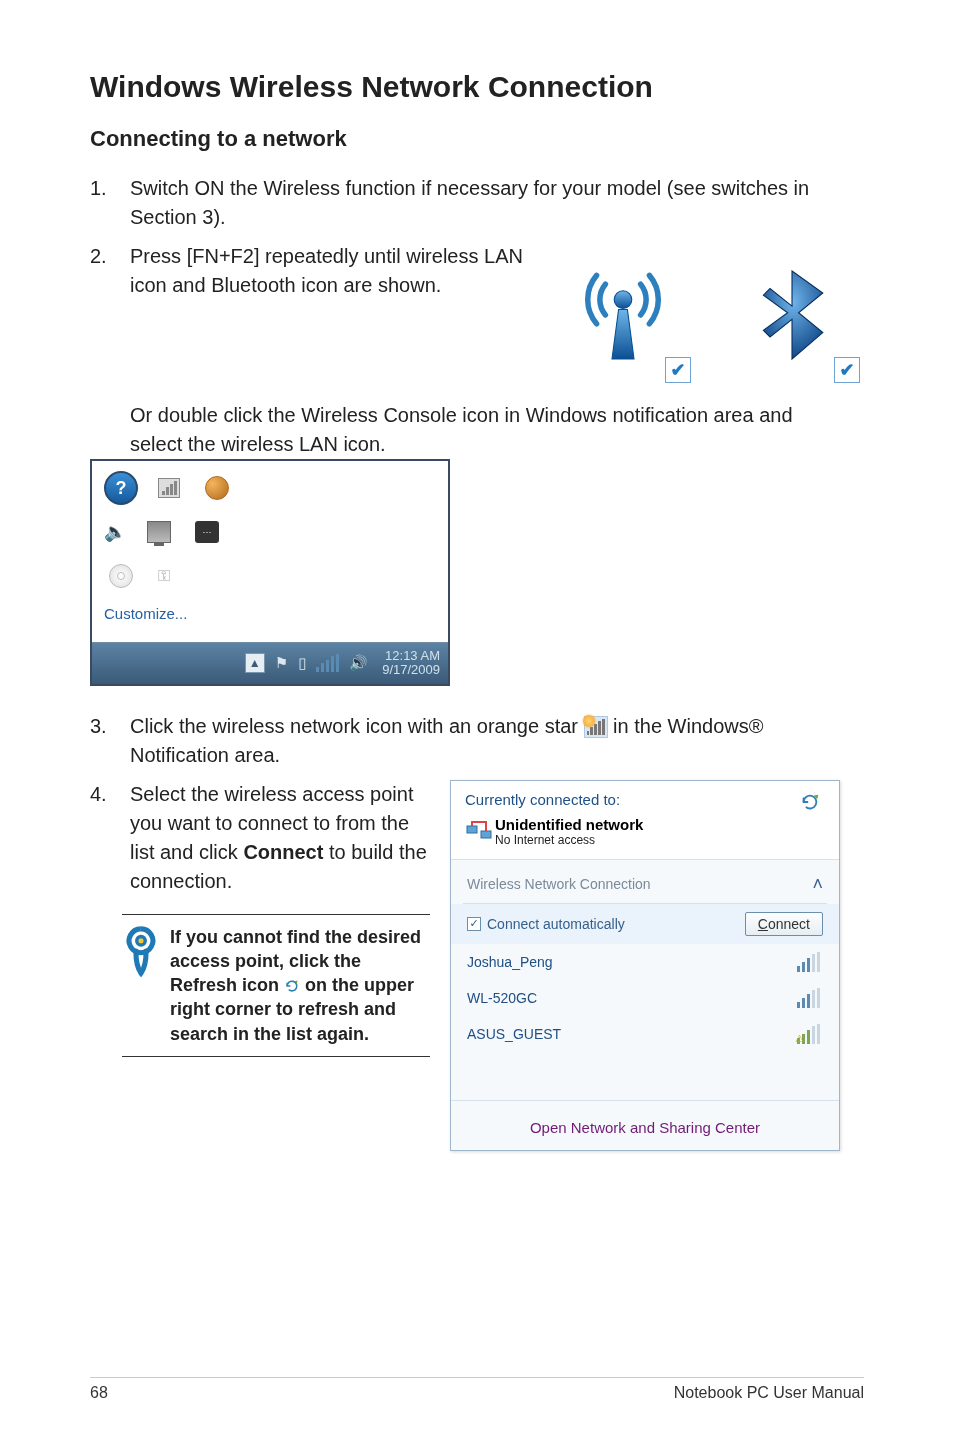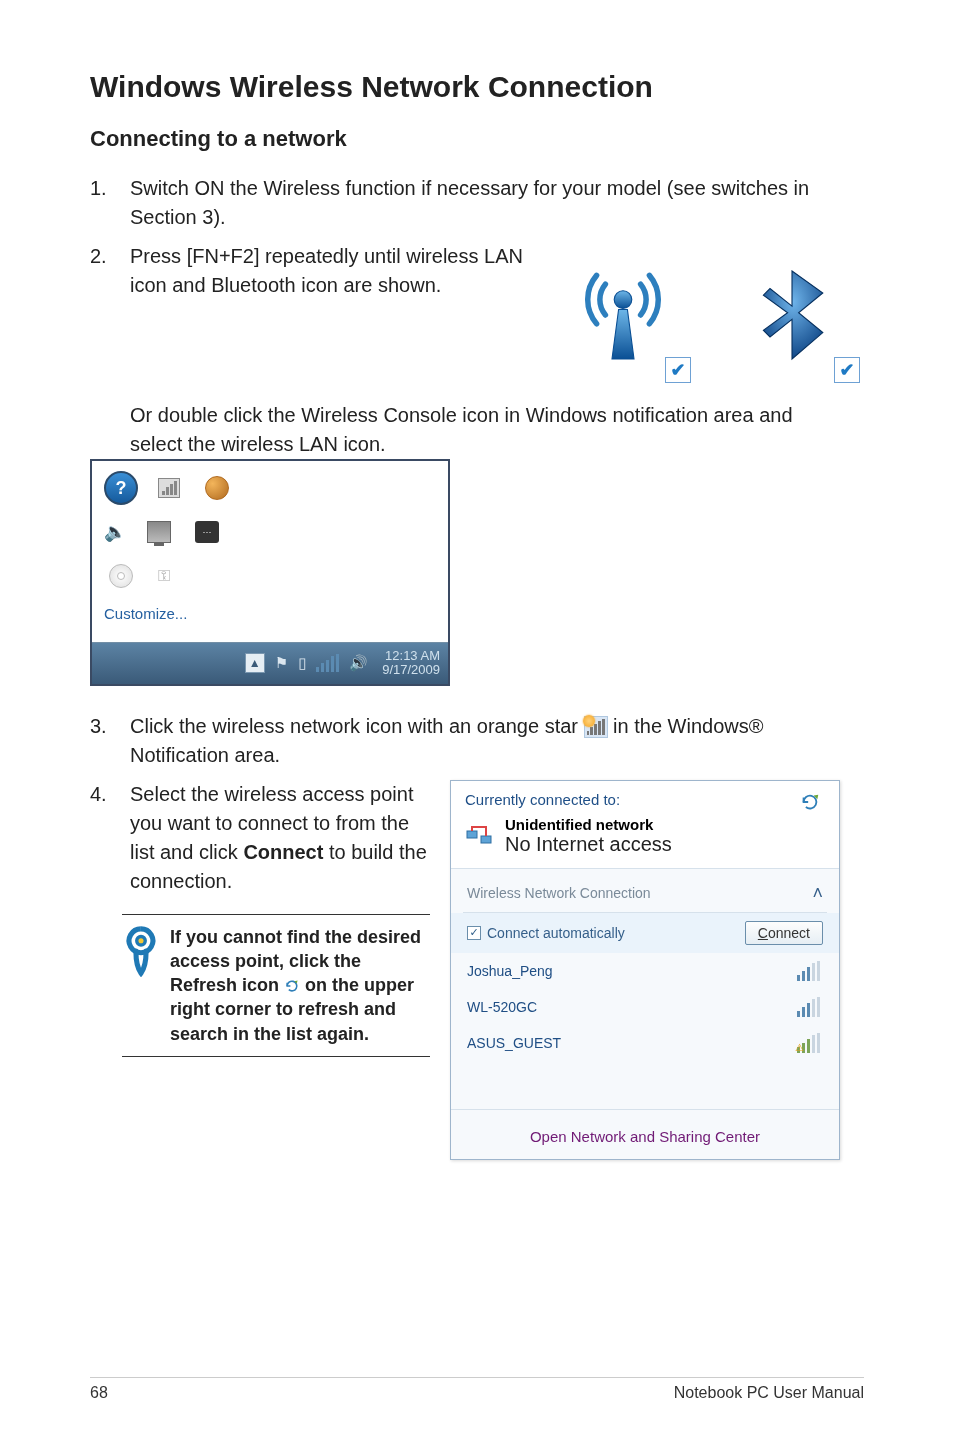--- a/index.html
+++ b/index.html
@@ -178,24 +178,24 @@
   .wifi-popup .top {
     background:#fff;
     padding:10px 14px 10px 14px;
     display:flex; align-items:flex-start; justify-content:space-between;
     border-bottom:1px solid #d6e1eb;
   }
   .wifi-popup .top .refresh-btn {
     width:30px; height:22px; display:flex; align-items:center; justify-content:center;
   }
   .wifi-popup .conn-label { color:#1f4f87; font-size:15px; }
-  .wifi-popup .net-row { display:flex; align-items:center; gap:10px; padding:4px 14px 2px 14px; }
+  .wifi-popup .net-row { display:flex; align-items:center; padding:4px 14px 2px 14px; }
   .wifi-popup .net-icon { width:30px; height:28px; display:flex; align-items:center; justify-content:center; }
   .wifi-popup .net-title { font-weight:700; font-size:15px; color:#000; }
-  .wifi-popup .net-sub { font-size:20px; color:#222; }
+  .wifi-popup .net-sub { font-size:12px; color:#222; }
   .wifi-popup .sec-hdr {
     color:#7a8a99; font-size:14px;
     display:flex; align-items:center; justify-content:space-between;
     padding:14px 16px 8px 16px;
   }
   .wifi-popup .sec-hdr .chev { color:#355f8a; font-size:18px; }
   .wifi-popup .sep { height:1px; background:#d6e1eb; margin:0 12px; }
   .wifi-popup .item {
     display:flex; align-items:center; justify-content:space-between;
     padding:8px 16px; color:#204f85;

